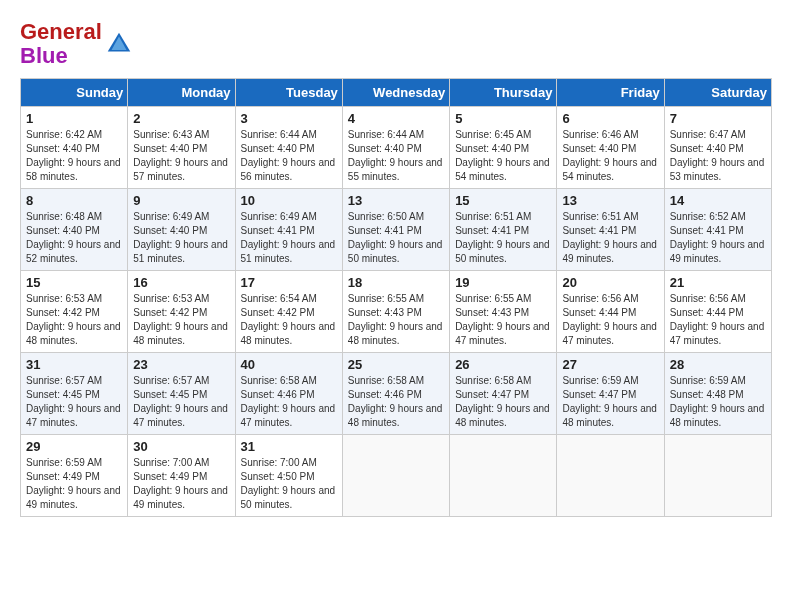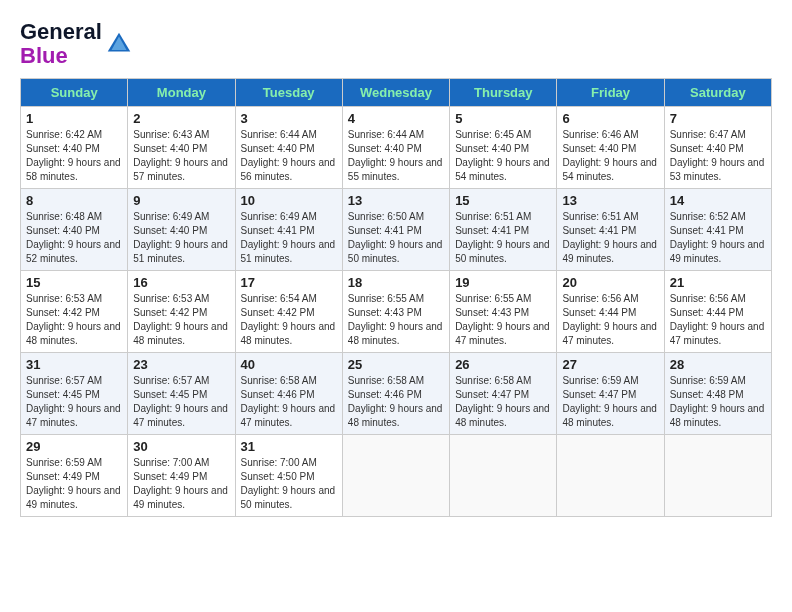--- a/index.html
+++ b/index.html
@@ -20,21 +20,21 @@
       display: flex;
       align-items: center;
     }
     .logo-text {
       font-size: 22px;
       font-weight: bold;
       color: #333;
       line-height: 1.1;
     }
     .logo-text span {
-      color: #0f172a;
+      color: #b91c1c;
     }
     .logo-icon {
       width: 30px;
       height: 30px;
       margin-left: 2px;
     }
     .title-block {
       text-align: right;
     }
     .month-title {
@@ -46,23 +46,23 @@
       font-size: 14px;
       color: #555;
     }
     .calendar {
       width: 100%;
       border-collapse: collapse;
       font-size: 11px;
     }
     .calendar th {
       background-color: #1a6abf;
-      color: #86efac;
+      color: #ffffff;
       padding: 6px 4px;
-      text-align: center;
+      text-align: right;
       font-size: 13px;
       font-weight: bold;
       border: 1px solid #ccc;
     }
     .calendar td {
       border: 1px solid #ccc;
       vertical-align: top;
       padding: 4px 5px;
       width: calc(100% / 7);
       height: 80px;

